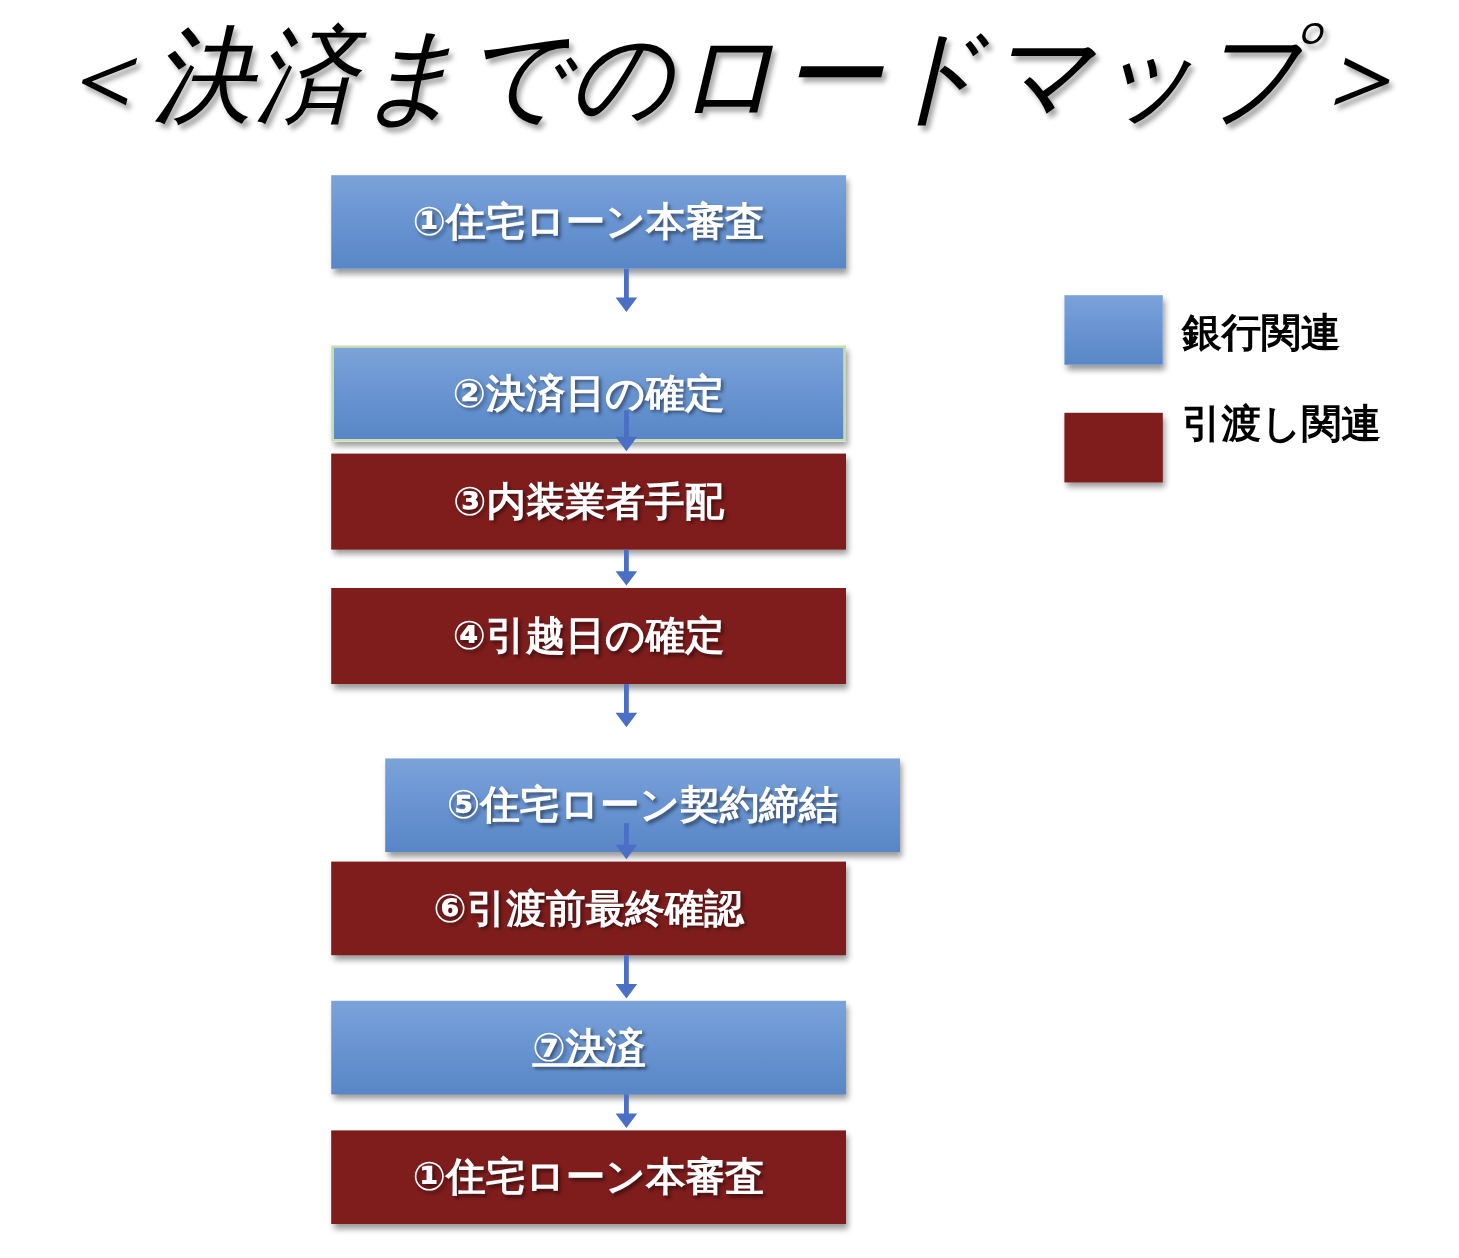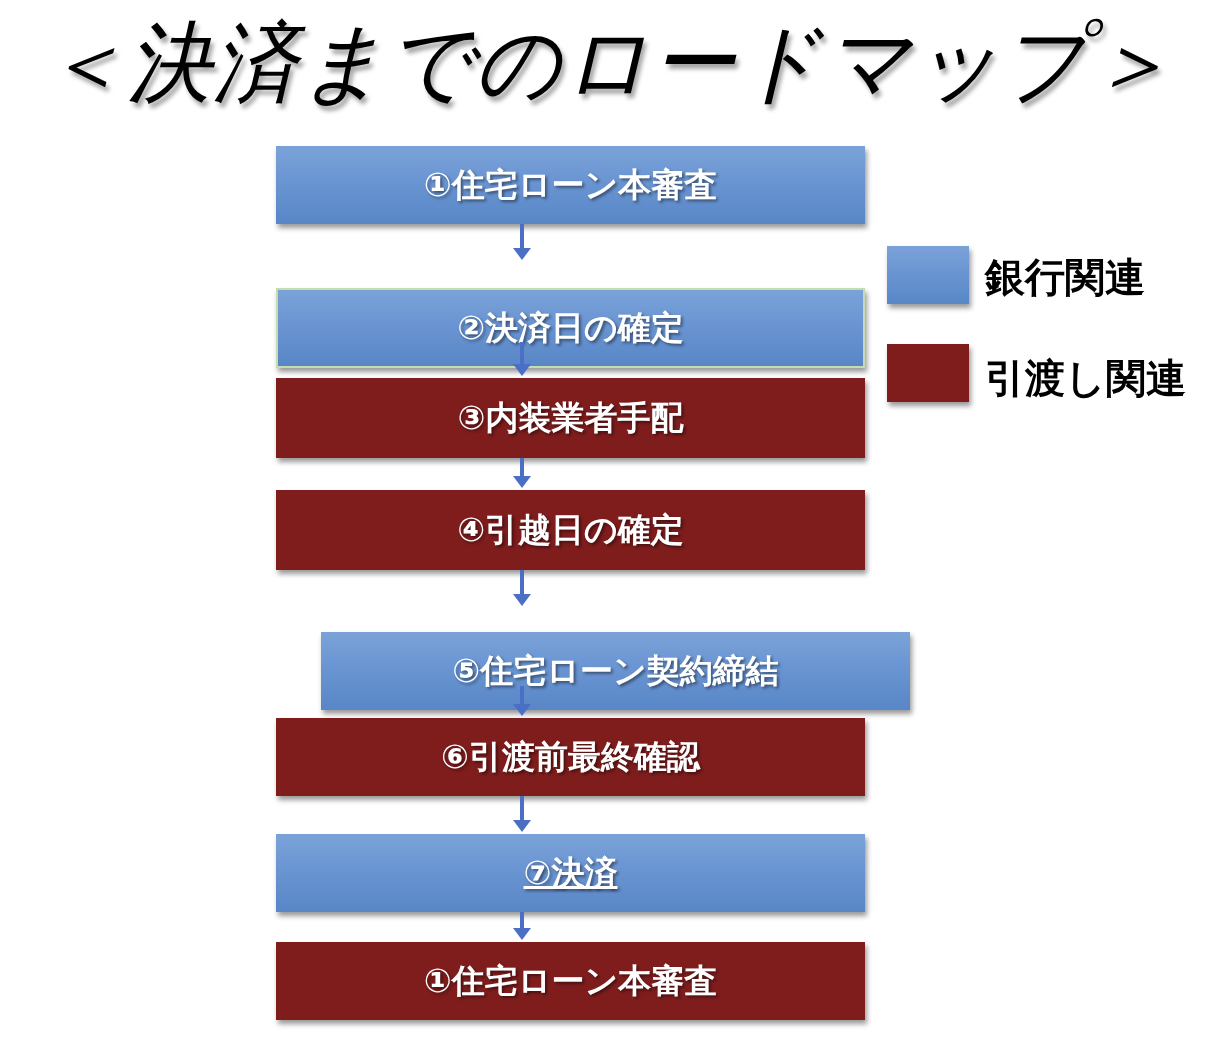--- a/index.html
+++ b/index.html
@@ -1,26 +1,26 @@
 <!DOCTYPE html>
 <html><head>
 <meta charset="utf-8">
 <style>
   html,body{margin:0;padding:0;background:#fff;}
   body{width:1216px;height:1048px;position:relative;overflow:hidden;font-family:"DejaVu Sans","Liberation Sans",sans-serif;}
   .title{position:absolute;left:0;top:8px;width:1216px;text-align:center;font-family:"DejaVu Serif","Liberation Serif",serif;font-style:italic;font-size:84px;line-height:110px;color:#000;letter-spacing:2px;text-shadow:3px 4px 4px rgba(0,0,0,0.35);transform:scaleY(1.05);}
-  .box{position:absolute;left:276px;width:589px;display:flex;align-items:center;justify-content:center;color:#fff;font-weight:bold;font-size:33px;box-shadow:2px 4px 5px rgba(0,0,0,0.4);text-shadow:2px 2px 3px rgba(0,0,0,0.45);box-sizing:border-box;}
+  .box{position:absolute;left:276px;width:429px;display:flex;align-items:center;justify-content:center;color:#fff;font-weight:bold;font-size:33px;box-shadow:2px 4px 5px rgba(0,0,0,0.4);text-shadow:2px 2px 3px rgba(0,0,0,0.45);box-sizing:border-box;}
   .blue{background:linear-gradient(to bottom,#7ba3d9 0%,#6a95d2 45%,#5886c6 100%);}
   .green{background:#7f1d1d;}
   .outlined{border:2px solid #c6dcae;margin-top:26px;}
   .arrow{position:absolute;left:518px;width:8px;}
   .arrow .shaft{position:absolute;left:2px;top:0;width:4px;background:#4a6fc4;}
   .arrow .head{position:absolute;left:-5px;width:0;height:0;border-left:9px solid transparent;border-right:9px solid transparent;border-top:12px solid #4a6fc4;}
   .legend-swatch{position:absolute;left:887px;width:82px;height:58px;box-shadow:2px 4px 5px rgba(0,0,0,0.4);}
-  .legend-label{position:absolute;left:985px;font-weight:bold;font-size:40px;color:#000;line-height:58px;}
+  .legend-label{position:absolute;left:985px;font-weight:bold;font-size:33px;color:#000;line-height:58px;}
 </style>
 </head>
 <body>
 
 <div class="title">＜決済までのロードマップ＞</div>
 
 <div class="box blue" style="top:146px;height:78px;">
     <span>①住宅ローン本審査</span>
   </div>
 <div class="arrow" style="top:224px;height:38px;">
@@ -77,13 +77,13 @@
   </div>
 
 <div class="box green" style="top:942px;height:78px;">
     <span>①住宅ローン本審査</span>
   </div>
 
 <div class="legend-swatch blue" style="top:246px;"></div>
 <div class="legend-label" style="top:248px;">銀行関連</div>
 
 <div class="legend-swatch green" style="top:344px;"></div>
-<div class="legend-label" style="top:349px;">引渡し関連</div>
+<div class="legend-label" style="top:324px;">引渡し関連</div>
 
 </body></html>

